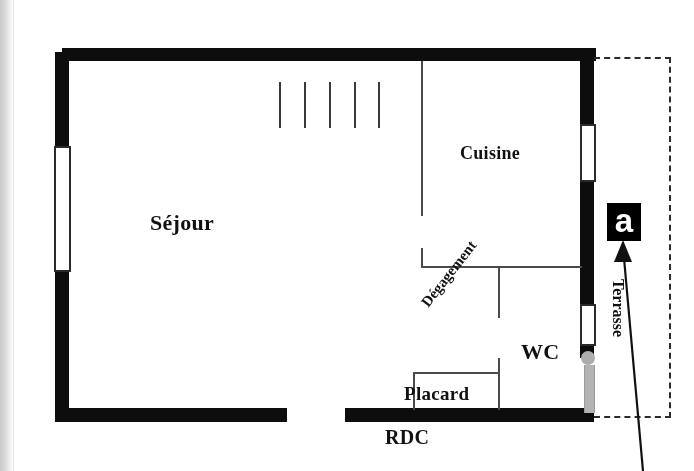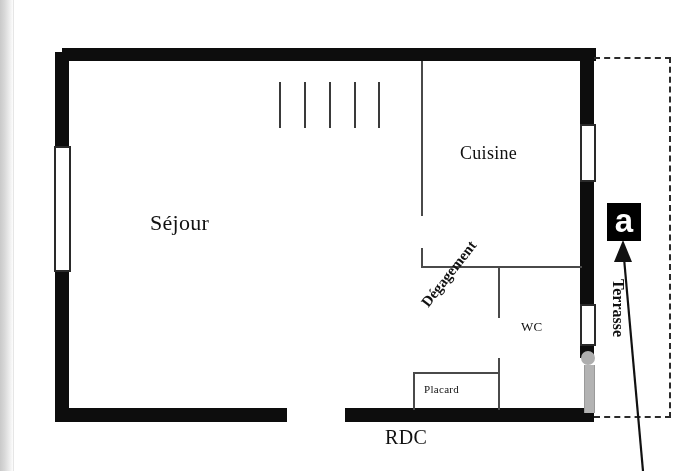--- a/index.html
+++ b/index.html
@@ -85,29 +85,29 @@
     position: absolute;
     border-top: 2px dashed #2b2b2b;
     border-right: 2px dashed #2b2b2b;
     border-bottom: 2px dashed #2b2b2b;
     box-sizing: border-box;
   }
 
   
   .room-label {
     position: absolute;
-    font-weight: normal;
+    font-weight: bold;
     color: #111111;
     white-space: nowrap;
     letter-spacing: 0.3px;
   }
   .label-sejour  { font-size: 22px; left: 150px; top: 210px; }
   .label-cuisine { font-size: 18px; left: 460px; top: 143px; }
-  .label-wc      { font-size: 13px; left: 521px; top: 319px; }
-  .label-placard { font-size: 11px; left: 424px; top: 383px; }
+  .label-wc      { font-size: 22px; left: 521px; top: 339px; }
+  .label-placard { font-size: 19px; left: 404px; top: 383px; }
   .label-rdc     { font-size: 20px; left: 385px; top: 426px; }
 
   .label-degagement {
     position: absolute;
     left: 418px;
     top: 300px;
     font-size: 15px;
     font-weight: bold;
     color: #111111;
     white-space: nowrap;

